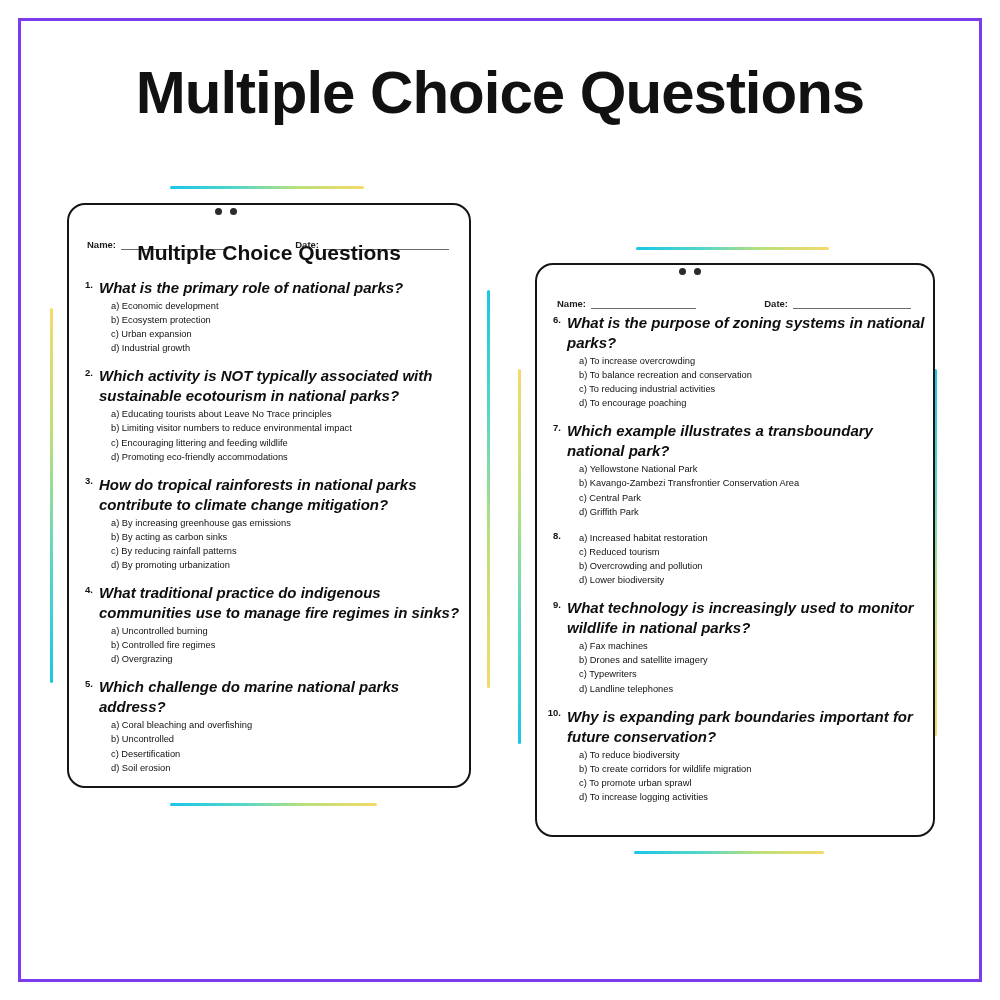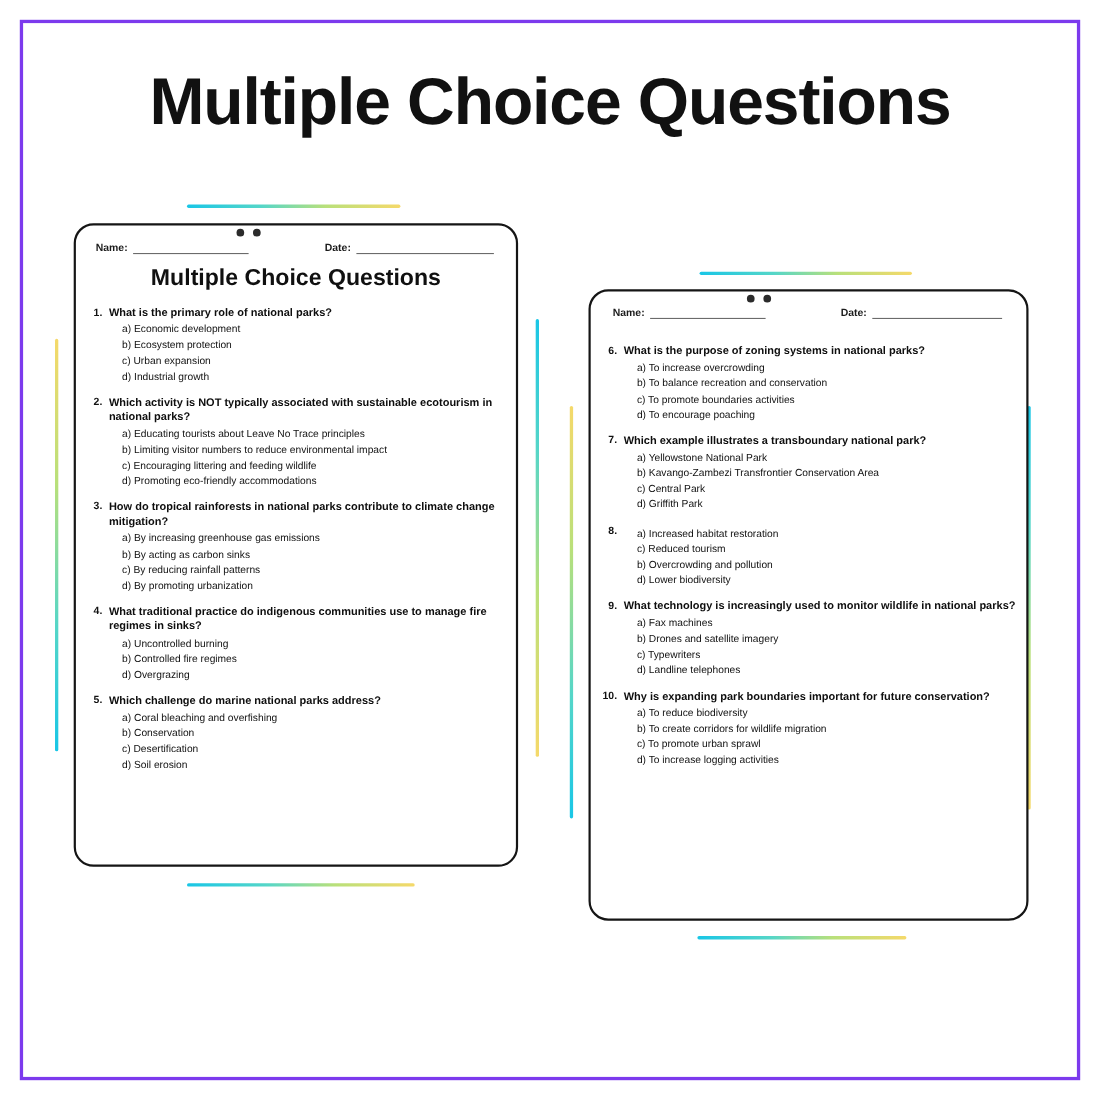--- a/index.html
+++ b/index.html
@@ -68,21 +68,21 @@
   .namedate {
     position: absolute;
     left: 0; right: 0;
     display: flex;
     align-items: flex-end;
     font-size: 9.5px;
     font-weight: 700;
     color: #1b1b1b;
   }
   .nd-group { display: flex; align-items: flex-end; gap: 5px; }
-  .nd-label { white-space: nowrap; }
+  .nd-label { white-space: nowrap; margin-top: 19px; }
   .nd-line { border-bottom: 1px solid #6b6b6b; height: 11px; }
 
   .sheet-title {
     position: absolute;
     left: 0; right: 0;
     text-align: center;
     font-size: 21px;
     font-weight: 700;
     color: #101010;
   }
@@ -101,24 +101,25 @@
     flex: 0 0 22px;
     font-size: 9.5px;
     font-weight: 700;
     color: #111;
     text-align: right;
     padding-right: 6px;
     padding-top: 0.5px;
   }
   .q-body { flex: 1 1 auto; }
   .q-text {
-    font-size: 10px;
+    font-size: 15px;
     font-weight: 700;
     color: #0e0e0e;
     line-height: 1.33;
+    font-style: italic;
   }
   .opts {
     margin: 1px 0 0 12px;
   }
   .opt {
     font-size: 9.3px;
     font-weight: 400;
     color: #111111;
     line-height: 1.52;
     white-space: nowrap;
@@ -231,21 +232,21 @@
             </div>
           </div>
         </div>
 
         <div class="q-row">
           <div class="q-num">5.</div>
           <div class="q-body">
             <div class="q-text">Which challenge do marine national parks address?</div>
             <div class="opts">
               <div class="opt">a) Coral bleaching and overfishing</div>
-              <div class="opt">b) Conservation</div>
+              <div class="opt">b) Uncontrolled</div>
               <div class="opt">c) Desertification</div>
               <div class="opt">d) Soil erosion</div>
             </div>
           </div>
         </div>
 
       </div>
     </div>
   </div>
 
@@ -267,21 +268,21 @@
 
       <div class="qlist" style="top:48px; left:8px; right:8px;">
 
         <div class="q-row">
           <div class="q-num">6.</div>
           <div class="q-body">
             <div class="q-text">What is the purpose of zoning systems in national parks?</div>
             <div class="opts">
               <div class="opt">a) To increase overcrowding</div>
               <div class="opt">b) To balance recreation and conservation</div>
-              <div class="opt">c) To promote boundaries activities</div>
+              <div class="opt">c) To reducing industrial activities</div>
               <div class="opt">d) To encourage poaching</div>
             </div>
           </div>
         </div>
 
         <div class="q-row">
           <div class="q-num">7.</div>
           <div class="q-body">
             <div class="q-text">Which example illustrates a transboundary national park?</div>
             <div class="opts">

